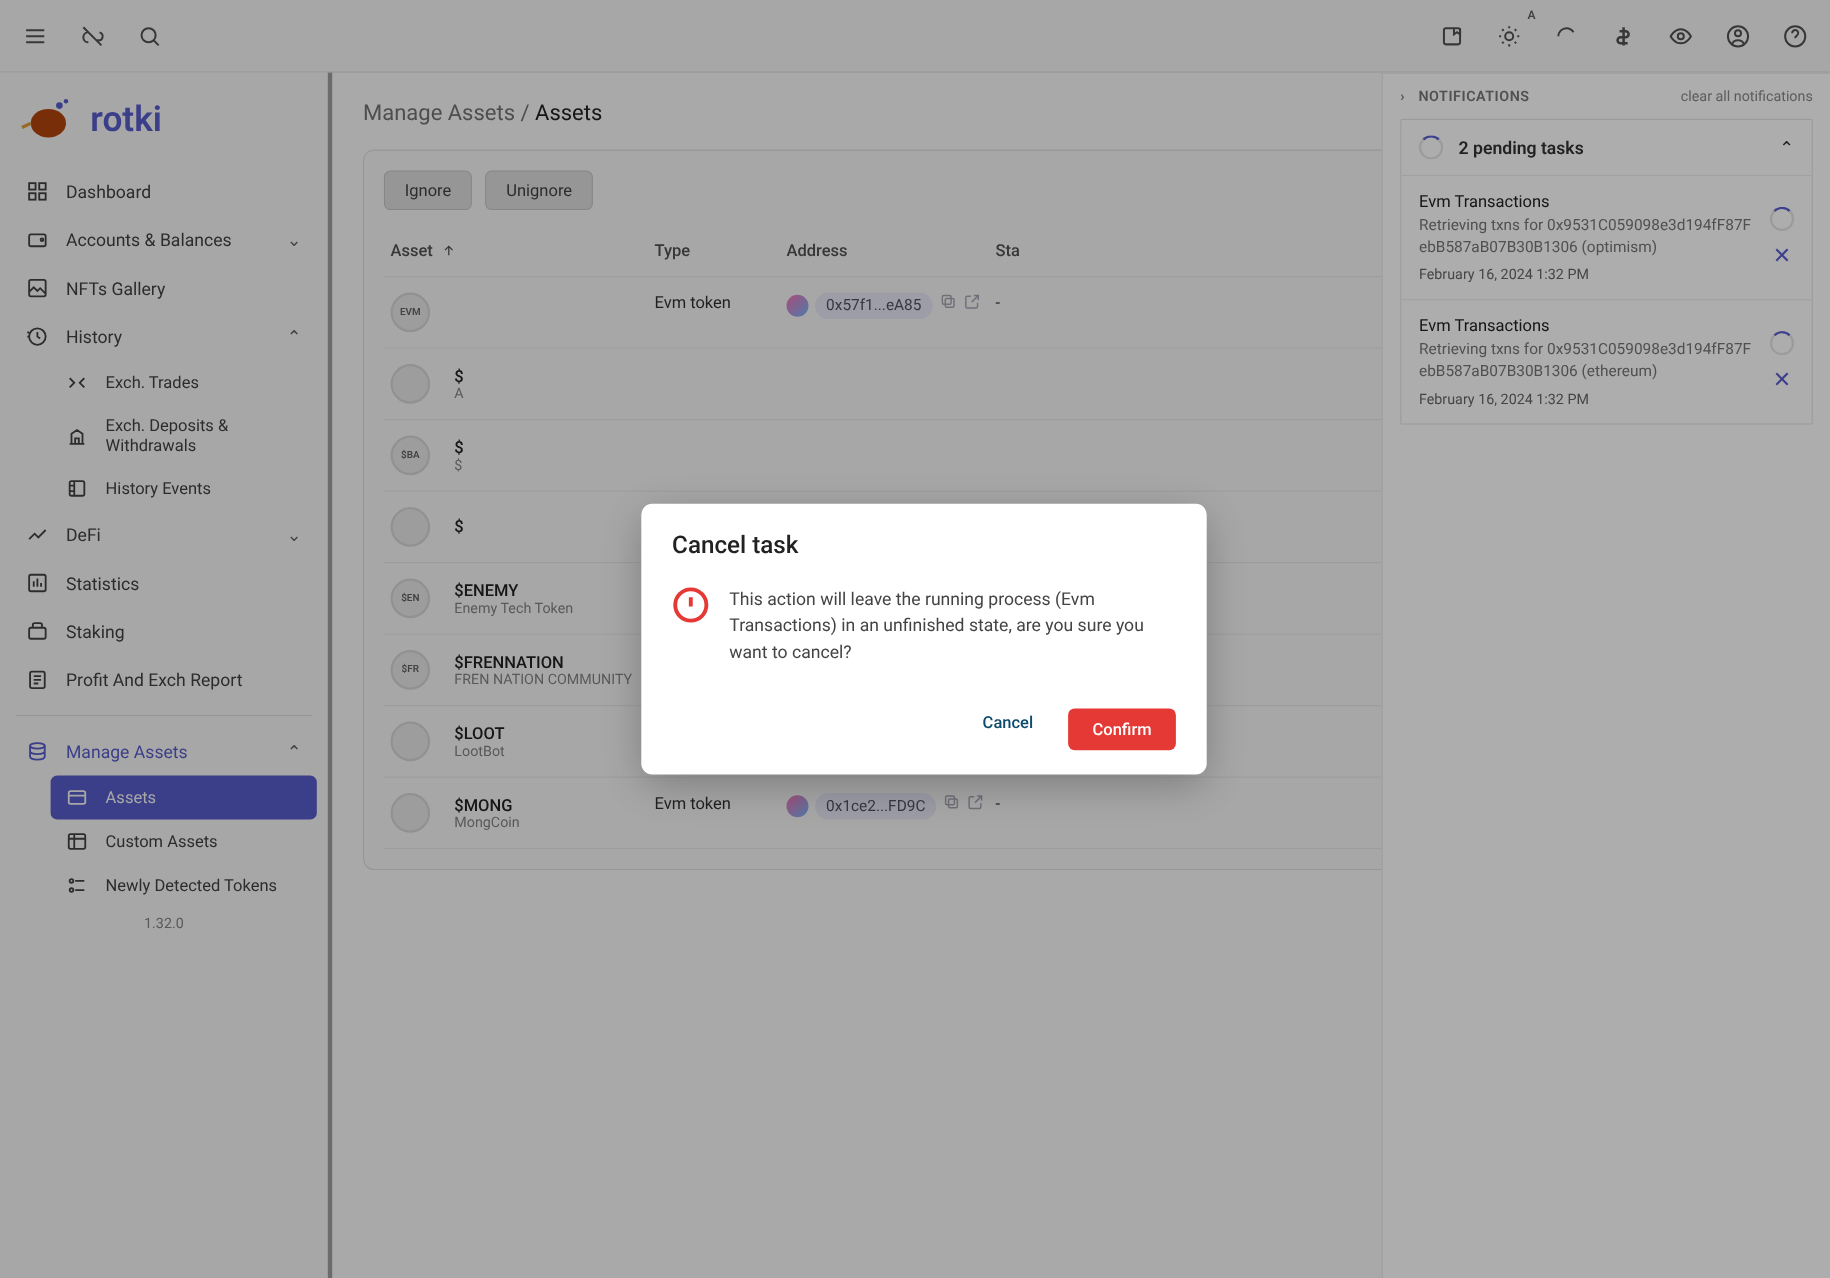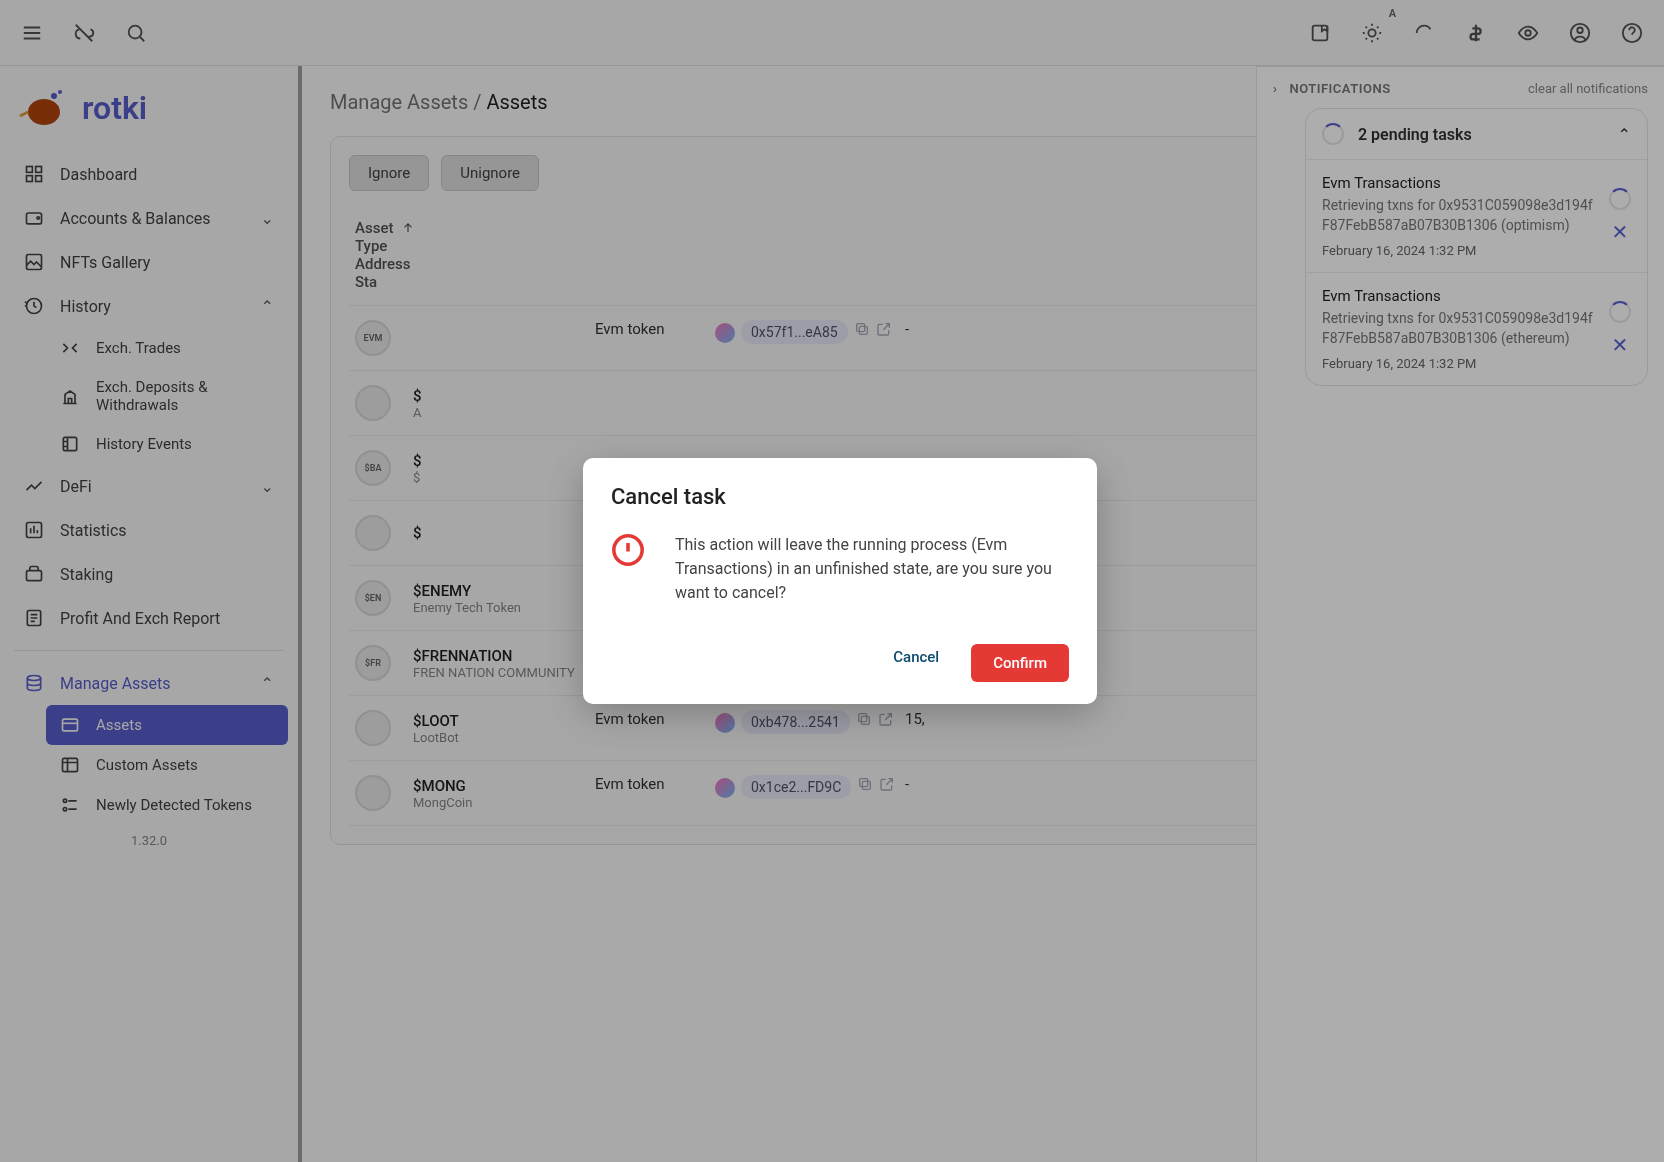--- a/index.html
+++ b/index.html
@@ -30,60 +30,60 @@
 .main { flex: 1; padding: 24px 28px; overflow: hidden; }
 .breadcrumb { font-size: 20px; color: #777; margin-bottom: 22px; }
 .breadcrumb .current { color: #222; }
 
 .card { background: #fff; border: 1px solid #e5e5e5; border-radius: 10px; padding: 18px; }
 .toolbar { display: flex; gap: 12px; margin-bottom: 18px; }
 .btn-outline { padding: 8px 18px; border: 1px solid #ccc; border-radius: 6px; background: #e5e5e5; font-size: 15px; color: #444; cursor: pointer; }
 .btn-iconpill { padding: 8px 14px; border: 1px solid #ccc; border-radius: 6px; background: #fff; display: flex; align-items: center; gap: 8px; cursor: pointer; }
 .spacer { flex: 1; }
 
-.table-head { display: flex; padding: 10px 6px 14px 6px; border-bottom: 1px solid #eee; color: #555; font-size: 15px; font-weight: 500; flex-direction: column; }
+.table-head { display: flex; padding: 10px 6px 14px 6px; border-bottom: 1px solid #eee; color: #555; font-size: 15px; font-weight: 500; }
 .col-asset { width: 240px; display: flex; align-items: center; gap: 8px; }
 .col-type { width: 120px; }
 .col-addr { width: 190px; }
 .col-sta { width: 50px; }
 
 .row { display: flex; align-items: flex-start; padding: 14px 6px; border-bottom: 1px solid #eee; font-size: 15px; }
 .asset-icon { width: 36px; height: 36px; border-radius: 50%; background: #eee; border: 2px solid #ddd; margin-right: 14px; flex-shrink: 0; display: flex; align-items: center; justify-content: center; font-size: 9px; color: #666; font-weight: 600; }
 .asset-name { font-weight: 500; color: #222; }
 .asset-sub { font-size: 13px; color: #888; }
 .addr-pill { background: #eef; color: #556; padding: 4px 10px; border-radius: 12px; font-size: 14px; display: inline-flex; align-items: center; gap: 4px; }
 .addr-icon { width: 20px; height: 20px; border-radius: 50%; background: linear-gradient(135deg,#f7b,#7bf); margin-right: 6px; display:inline-block; vertical-align: middle; }
 .mini-icon { width: 16px; height: 16px; color: #aab; margin-left: 6px; display:inline-block; }
 
 .notif-panel { position: absolute; top: 66px; right: 0; width: 408px; background: #fff; border-left: 1px solid #e5e5e5; border-top: 1px solid #e5e5e5; height: calc(1162px - 66px); padding: 14px 16px; }
 .notif-head { display: flex; align-items: center; justify-content: space-between; font-size: 13px; color: #777; margin-bottom: 12px; }
 .notif-head .title { font-weight: 600; letter-spacing: 0.5px; display: flex; align-items: center; gap: 12px; }
 .notif-head .clear { color: #888; cursor: pointer; font-size: 13px; }
 
-.pending-card { border: 1px solid #e5e5e5; border-radius: 16px; overflow: hidden; margin-left: 32px; }
+.pending-card { border: 1px solid #e5e5e5; border-radius: 2px; overflow: hidden; }
 .pending-head { display: flex; align-items: center; gap: 14px; padding: 14px 16px; border-bottom: 1px solid #eee; }
 .pending-head .label { font-weight: 600; font-size: 16px; }
 .pending-head .chev { margin-left: auto; }
 
 .task { padding: 14px 16px; border-bottom: 1px solid #eee; display: flex; gap: 12px; }
 .task:last-child { border-bottom: none; }
 .task-body { flex: 1; }
 .task-title { font-size: 15px; color: #222; margin-bottom: 4px; }
 .task-desc { font-size: 14px; color: #777; line-height: 1.4; margin-bottom: 8px; word-break: break-all; }
 .task-time { font-size: 13px; color: #666; }
 .task-actions { display: flex; flex-direction: column; align-items: center; gap: 10px; justify-content: center; }
 .close-x { color: #5a5fcf; font-size: 20px; cursor: pointer; font-weight: 300; }
 
 .spinner { width: 22px; height: 22px; border: 2px solid #e5e5e5; border-top-color: #5a5fcf; border-radius: 50%; animation: sp 1s linear infinite; }
 @keyframes sp { to { transform: rotate(360deg);} }
 
 .overlay { position: fixed; inset: 0; background: rgba(0,0,0,0.32); display: flex; align-items: center; justify-content: center; z-index: 100; padding-left: 16px; }
 .modal { width: 514px; background: #fff; border-radius: 10px; padding: 26px 28px 22px 28px; box-shadow: 0 10px 40px rgba(0,0,0,0.25); }
 .modal-title { font-size: 22px; font-weight: 500; margin-bottom: 24px; color: #222; }
-.modal-body { display: flex; gap: 30px; margin-bottom: 26px; }
+.modal-body { display: flex; gap: 18px; margin-bottom: 26px; }
 .warn-icon { width: 34px; height: 34px; flex-shrink: 0; }
 .modal-text { font-size: 16px; color: #444; line-height: 1.5; }
 .modal-actions { display: flex; justify-content: flex-end; gap: 14px; }
 .btn-text { padding: 10px 18px; background: none; border: none; color: #0c4a6e; font-size: 15px; font-weight: 500; cursor: pointer; border-radius: 6px; }
 .btn-danger { padding: 10px 22px; background: #e53935; color: #ffffff; border: none; font-size: 15px; font-weight: 500; cursor: pointer; border-radius: 6px; margin-top: 13px; }
 
 .dim { filter: brightness(0.97); }
 </style>
 </head>
 <body>

